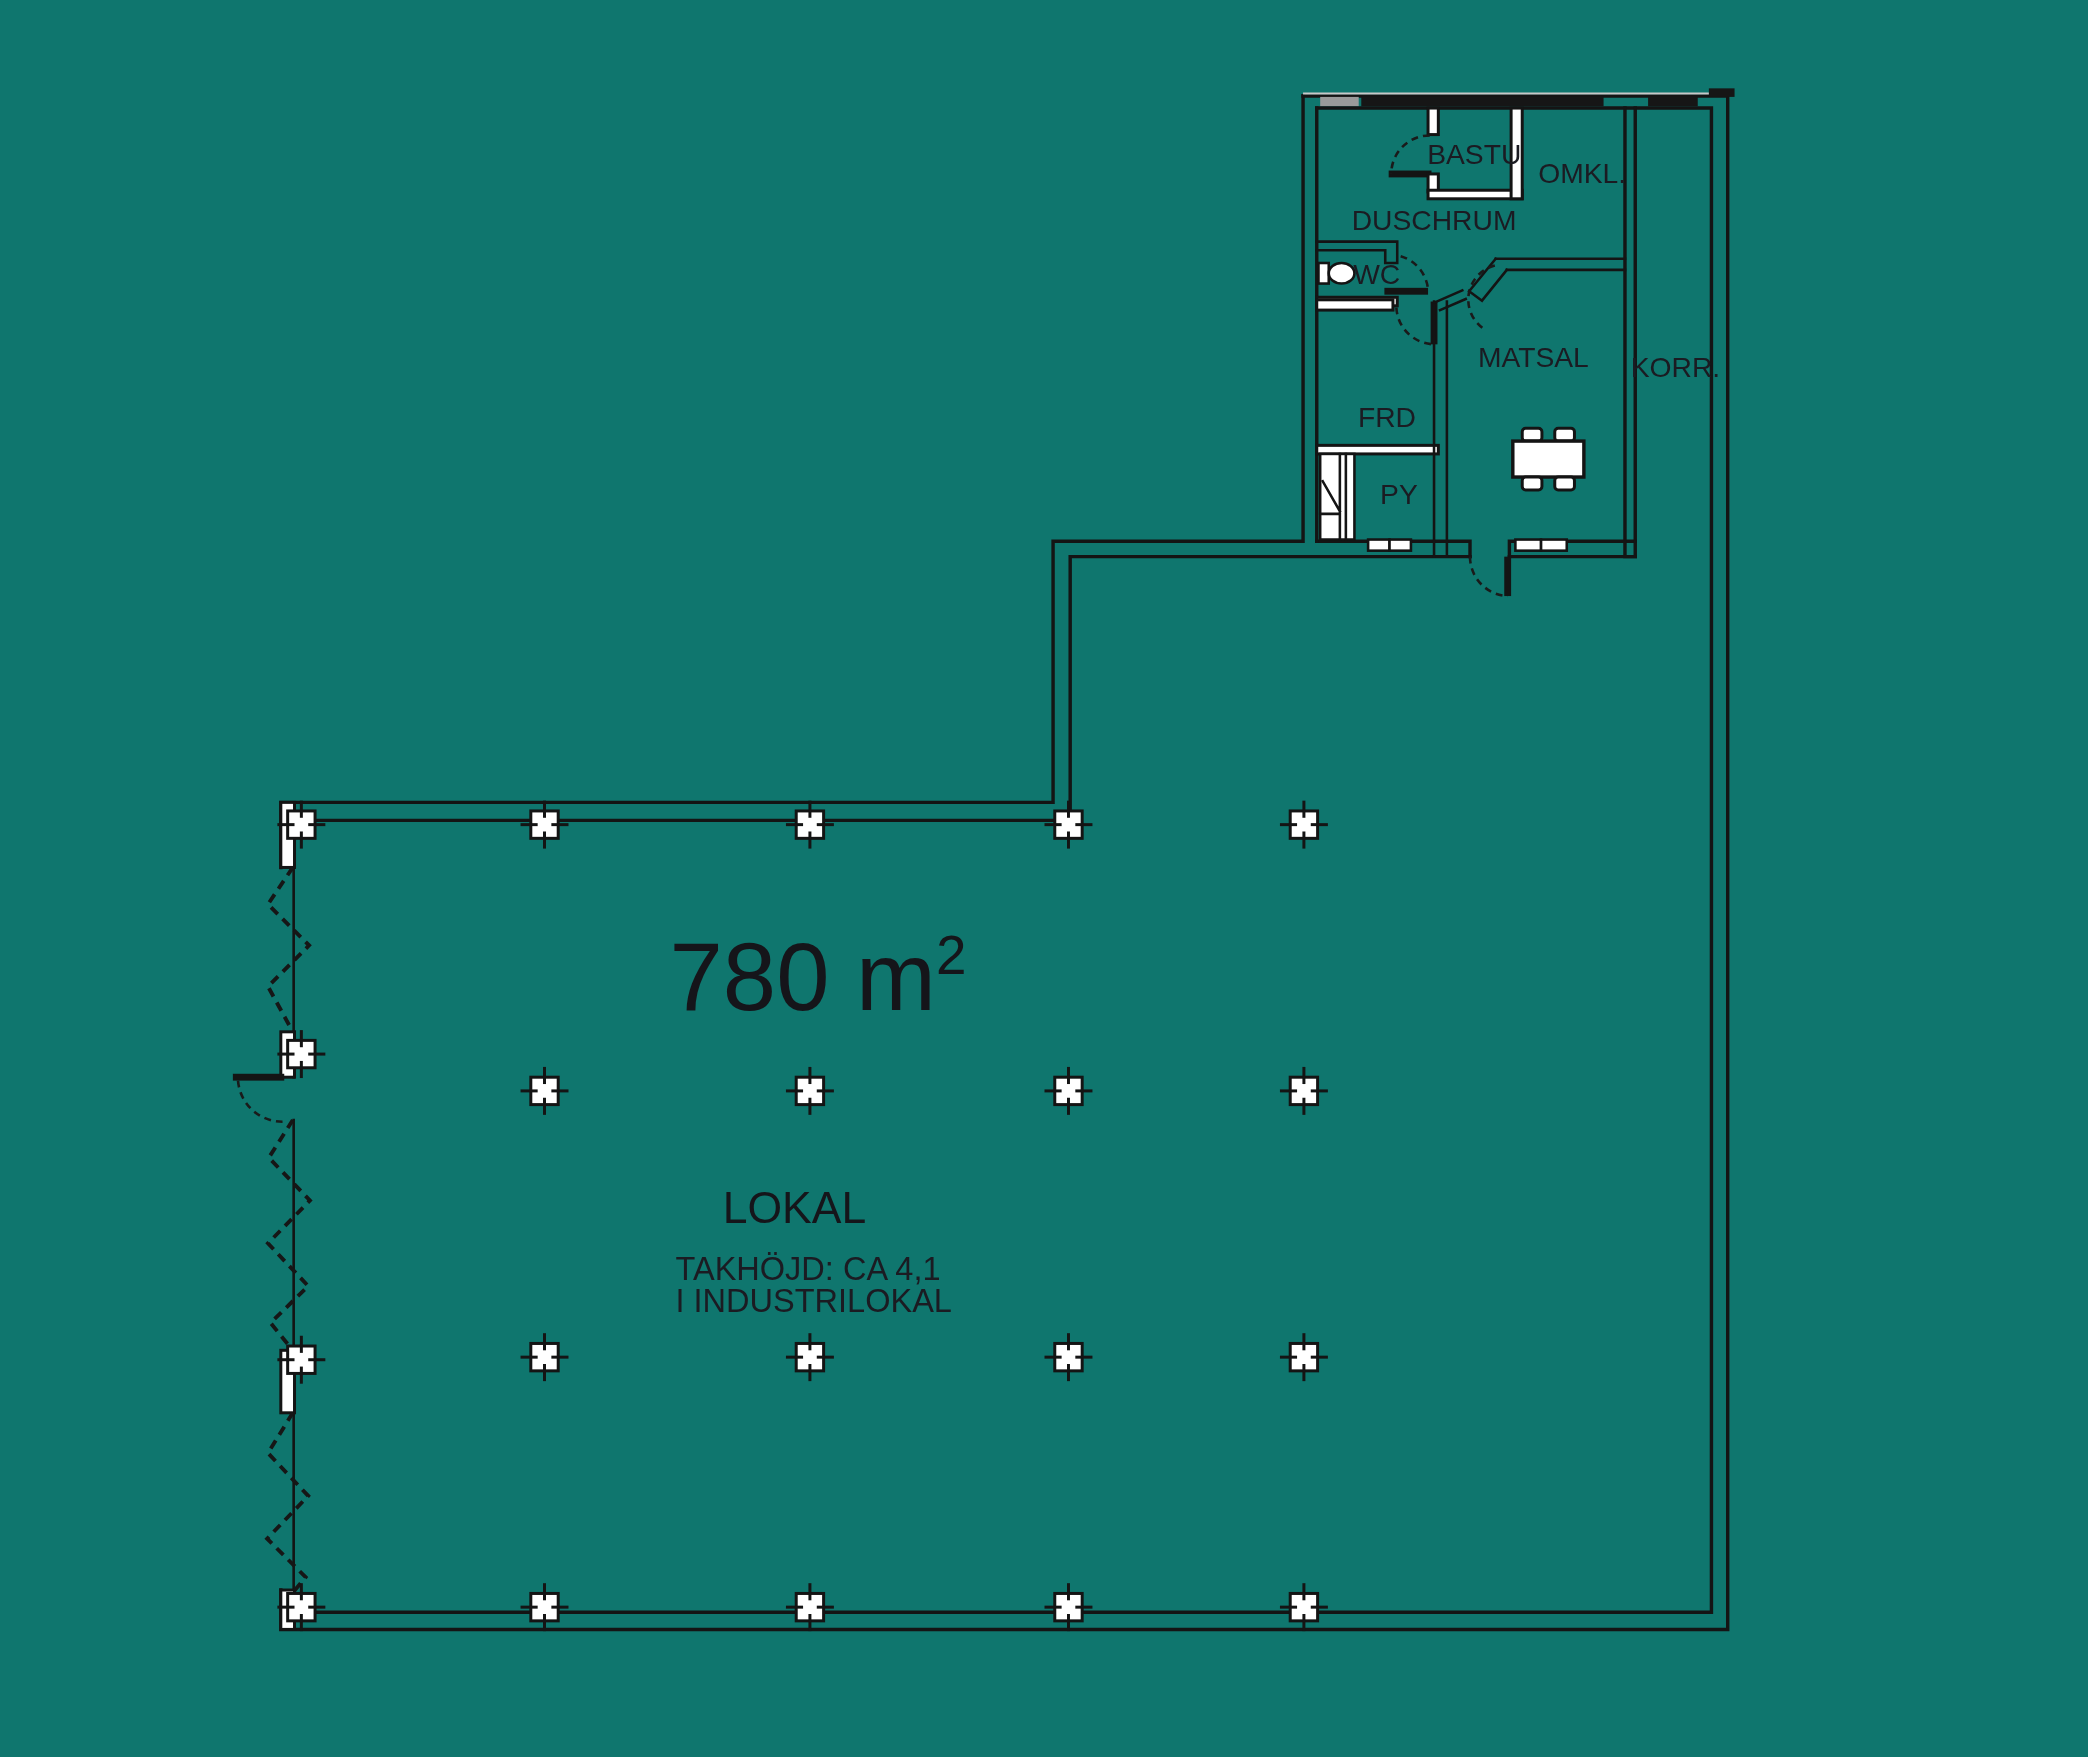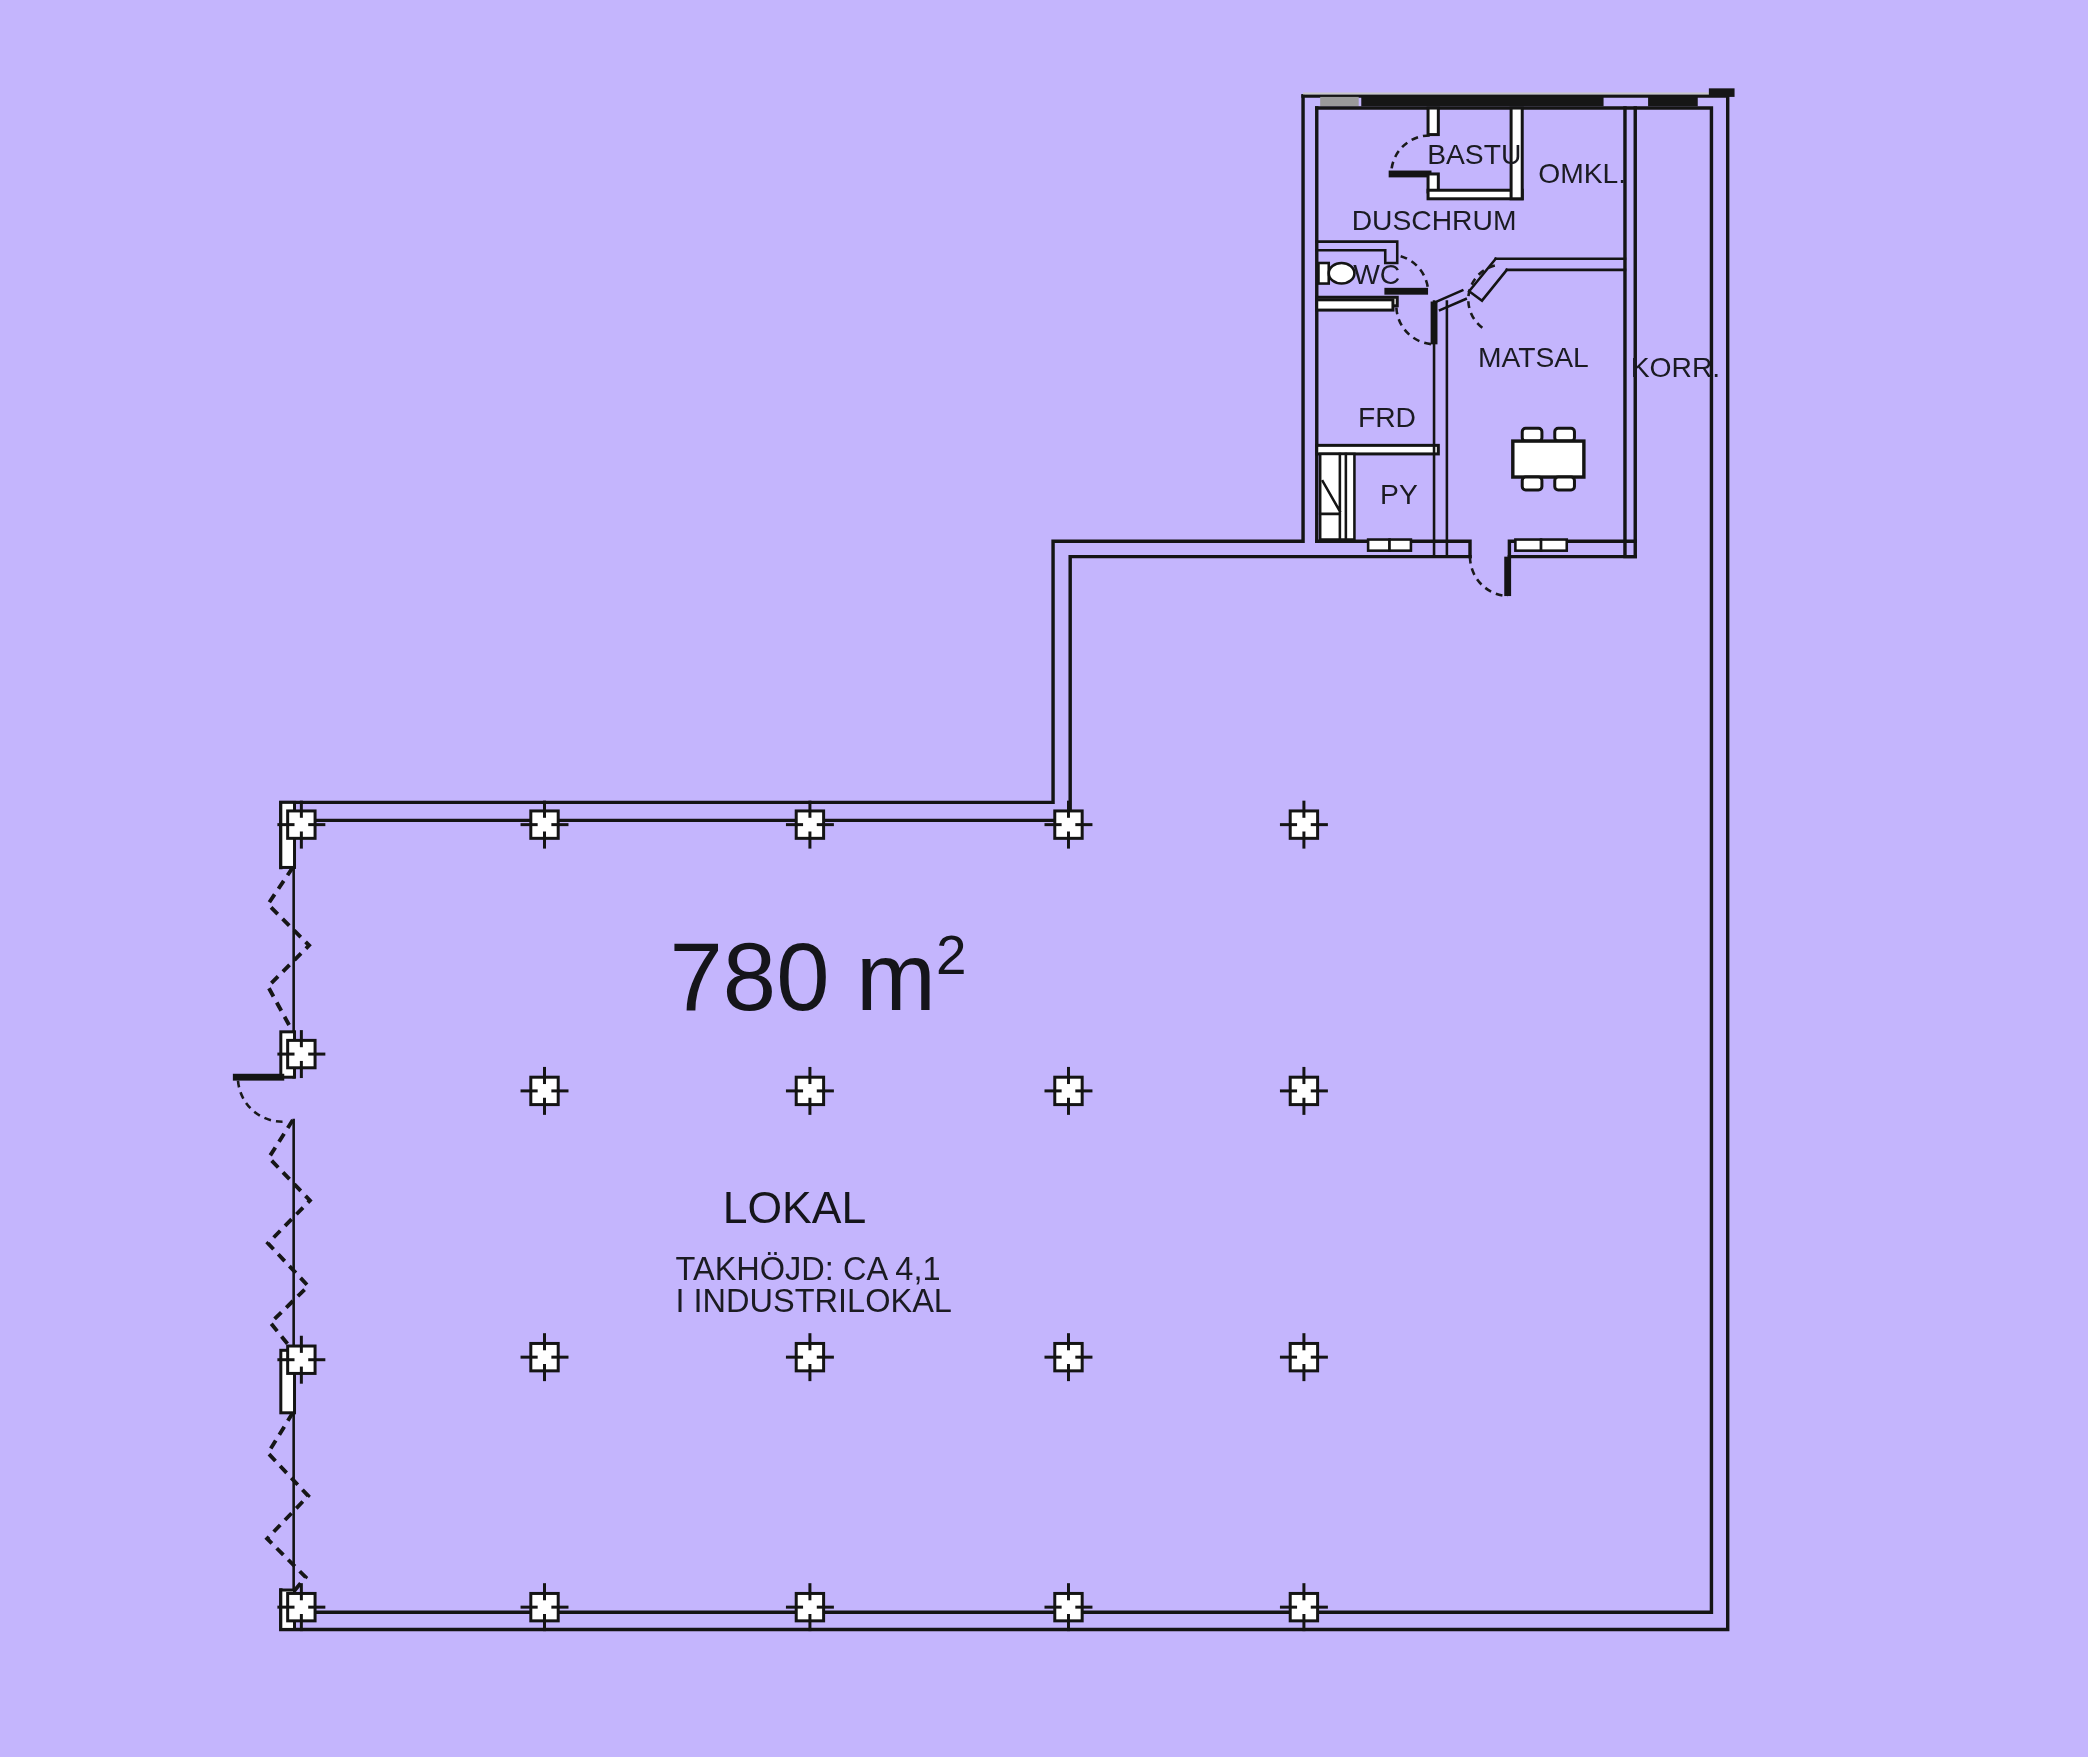--- a/index.html
+++ b/index.html
@@ -1,17 +1,17 @@
 <!DOCTYPE html>
 <html style="font-size:13.7px"><head>
 <meta charset="utf-8">
 <style>
   html,body{margin:0;padding:0;background:#ffffff;}
   body{width:2089px;height:1758px;overflow:hidden;font-family:"Liberation Sans",sans-serif;}
-  .plan-wrap{position:relative;width:2089px;height:1758px;background:#c4b5fd;}
+  .plan-wrap{position:relative;width:2089px;height:1758px;background:#0f766e;}
   svg{display:block;}
   .wall{stroke:#141414;stroke-width:4;fill:none;stroke-linecap:square;}
   .wall-thin{stroke:#141414;stroke-width:3;fill:none;stroke-linecap:square;}
   .wallseg{fill:#ffffff;stroke:#141414;stroke-width:3.5;}
   .leaf{fill:#141414;stroke:none;}
   .swing{stroke:#1a1a1a;stroke-width:3;fill:none;stroke-dasharray:8 6;}
   .zig{stroke:#161616;stroke-width:4.5;fill:none;stroke-dasharray:11 8;}
   .winrect{fill:#ffffff;stroke:#141414;stroke-width:3;}
   .fixture{fill:#ffffff;stroke:#141414;stroke-width:3;}
   .furn{fill:#ffffff;stroke:#141414;stroke-width:4;}

